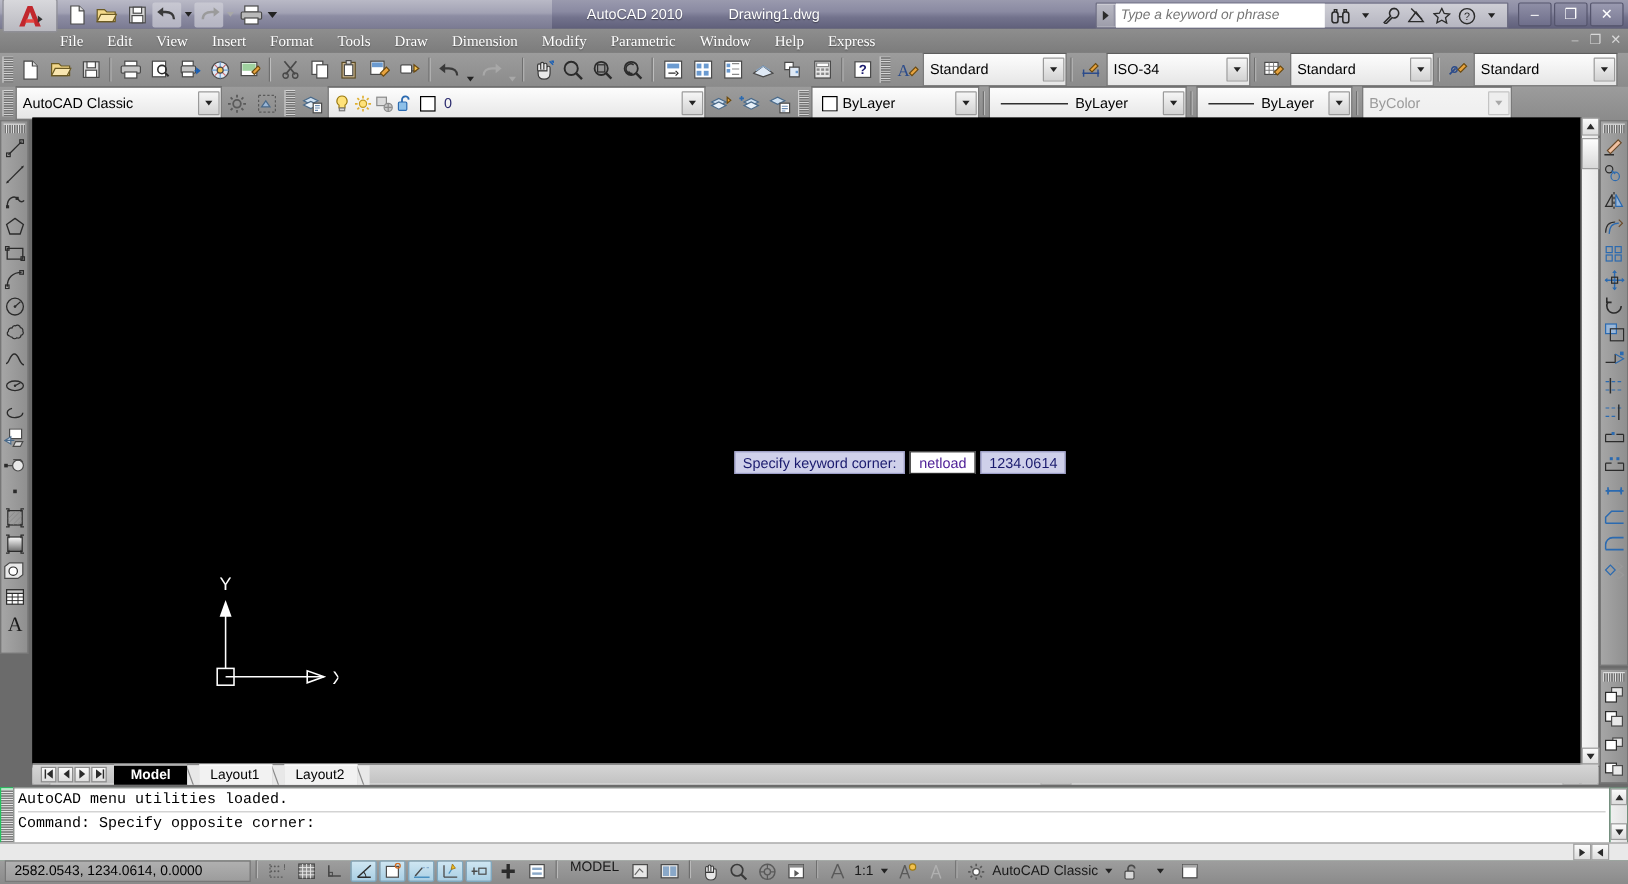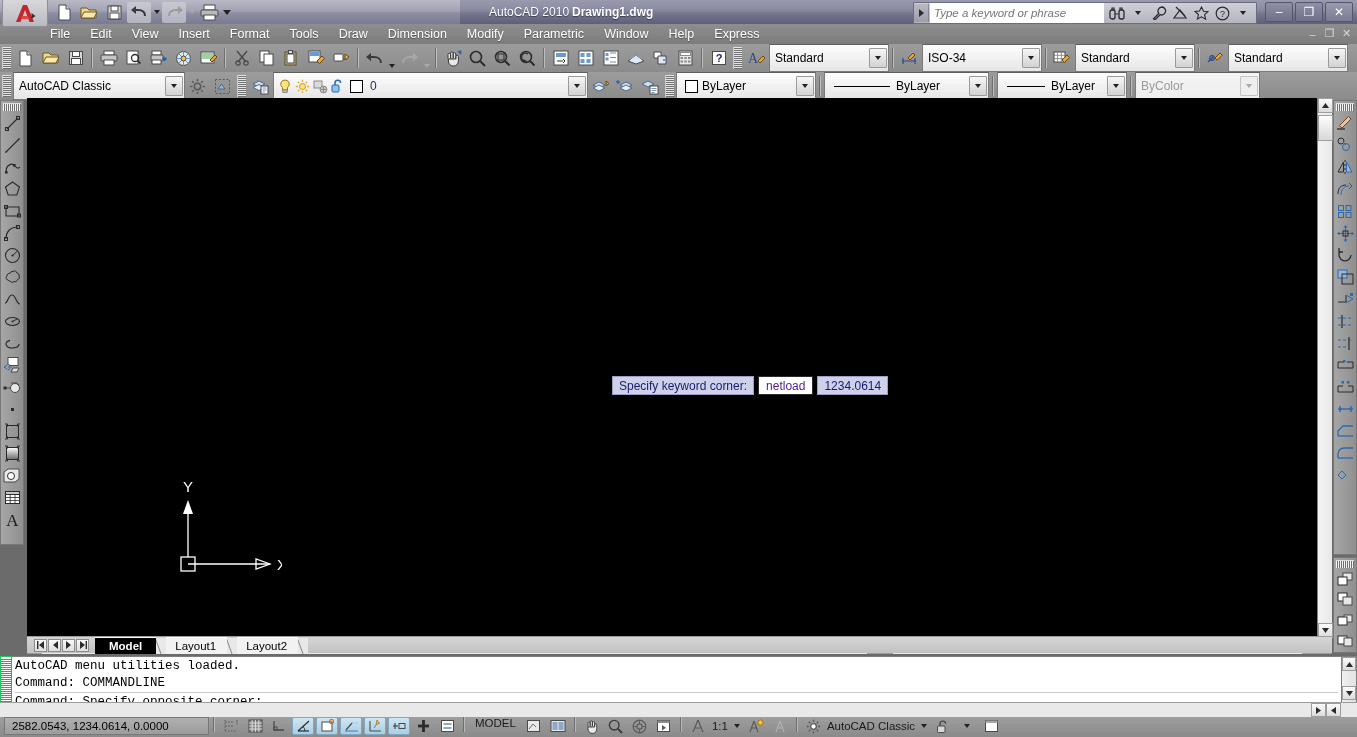--- a/index.html
+++ b/index.html
@@ -33,21 +33,21 @@
   }
   .qat-btn{width:24px;height:21px;display:flex;align-items:center;justify-content:center;cursor:default;}
   .qat-btn.hl{background:linear-gradient(to bottom,#c8c8d2,#b4b4c2);border-radius:2px;}
   .qat-arrow{width:9px;height:21px;display:flex;align-items:center;justify-content:center;}
   .title-text{
     position:absolute;top:3px;height:18px;line-height:18px;
     color:#ffffff;font-size:12px;text-shadow:0 1px 1px rgba(0,0,0,.45);
     white-space:nowrap;
   }
   #tt-app{left:489px;}
-  #tt-doc{left:572px;font-weight:bold;}
+  #tt-doc{left:607px;}
   .searchwrap{
     position:absolute;right:100px;top:2px;height:20px;display:flex;align-items:center;
     background:linear-gradient(to bottom,#cfcfd6,#b5b5c0);border:1px solid #6c6c80;border-radius:1px;
   }
   .search-tri{width:14px;height:18px;display:flex;align-items:center;justify-content:center;
     background:linear-gradient(to bottom,#b9b9c4,#9d9daa);border-right:1px solid #87879a;}
   .search-input{
     width:168px;height:18px;border:none;outline:none;margin:0 0 0 1px;
     background:#ffffff;font-style:italic;font-size:11.5px;color:#555;
     font-family:"Liberation Sans",sans-serif;padding-left:4px;
@@ -57,21 +57,21 @@
   .winbtns{position:absolute;right:4px;top:2px;display:flex;gap:2px;align-items:center;}
   .wb{width:26px;height:18px;display:flex;align-items:center;justify-content:center;
       background:linear-gradient(to bottom,#8f8fa6,#6f6f8b);border:1px solid #55556d;border-radius:2px;
       color:#fff;font-size:12px;}
   .wb.close{background:linear-gradient(to bottom,#9a9ab0,#7a7a94);}
 
   
   .menubar{
     position:absolute;left:0;top:24px;width:1357px;height:20px;
     background:linear-gradient(to bottom,#8e8e8e,#7c7c7c);
-    display:flex;align-items:center;padding-left:40px;box-sizing:border-box;
+    display:flex;align-items:center;padding-left:40px;box-sizing:border-box;font-family:Liberation Serif, serif;
   }
   .menu-item{
     color:#fff;font-size:12.5px;padding:2px 10px;white-space:nowrap;cursor:default;
     text-shadow:0 1px 1px rgba(0,0,0,.4);
   }
   .mdi-btns{position:absolute;right:4px;top:3px;display:flex;gap:4px;color:#d8d8d8;font-size:11px;align-items:center;}
   .mdi-b{width:13px;height:13px;display:flex;align-items:center;justify-content:center;}
 
   
   .tbrow{position:absolute;left:0;width:1357px;height:28px;
@@ -1085,21 +1085,20 @@
       <div class="tabslash"></div>
       <div class="tab">Layout2</div>
       <div class="tabslash"></div>
     </div>
   </div>
 
   <div class="cmdwrap">
     <div class="cmdgrip"></div>
     <div class="cmdtext">
       <div class="cmdline">AutoCAD menu utilities loaded.</div>
-      <div class="cmdline">Command: COMMANDLINE</div>
       <div class="cmdsep"></div>
       <div class="cmdline">Command: Specify opposite corner:</div>
     </div>
     <div class="cmdscroll">
       <div class="sbtn" style="left:0;top:0;width:14px;height:14px;">
         <svg width="7" height="5" viewBox="0 0 7 5">
             <path d="M3.5 0L7 5H0z" fill="#2b2b2b"></path>
           </svg>
         </div>
       <div class="sbtn" style="left:0;bottom:16px;width:14px;height:14px;">

